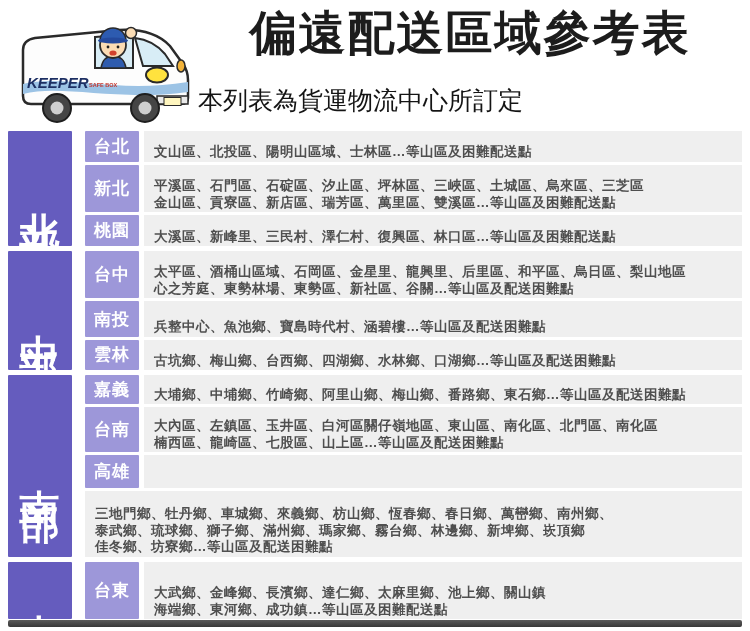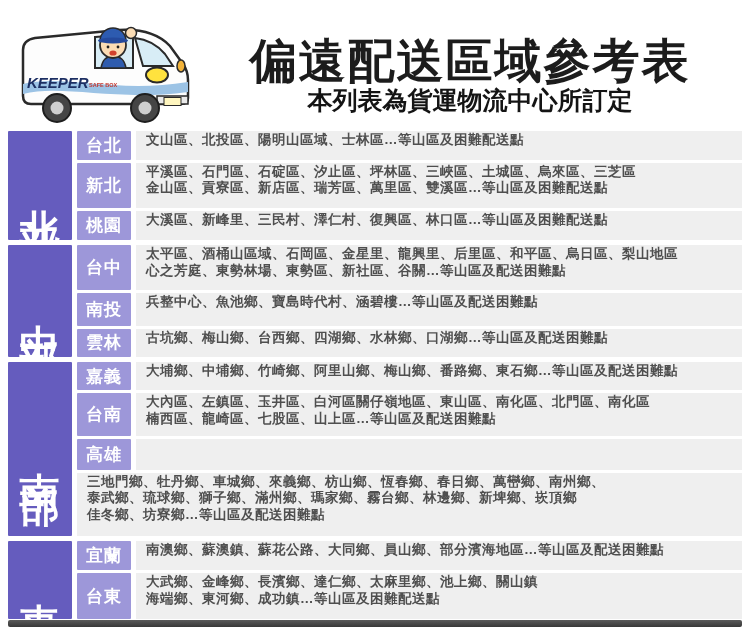--- a/index.html
+++ b/index.html
@@ -3,41 +3,41 @@
 <meta charset="utf-8">
 <style>
   * { margin:0; padding:0; box-sizing:border-box; }
   html,body { background:#ffffff; }
   body { font-family:"Liberation Sans","DejaVu Sans",sans-serif; }
   .page { position:relative; width:750px; height:631px; overflow:hidden; background:#fff; }
 
   
   .header { position:absolute; top:0; left:0; right:0; height:130px; }
   .truck { position:absolute; left:6px; top:4px; width:192px; height:124px; }
-  .title { position:absolute; left:198px; right:8px; top:30px; text-align:center;
+  .title { position:absolute; left:198px; right:8px; top:2px; text-align:center;
            font-size:47px; font-weight:800; letter-spacing:2px; color:#1c1c1c; }
-  .subtitle { position:absolute; left:198px; right:8px; top:84px; text-align:center;
-              font-size:25px; font-weight:700; color:#141414; }
+  .subtitle { position:absolute; left:198px; right:8px; top:84px; text-align:left;
+              font-size:25px; font-weight:400; color:#141414; }
 
   
   .table { position:absolute; top:131px; left:8px; right:8px; bottom:12px;
            display:flex; flex-direction:column; gap:5px; }
   .section { display:flex; gap:5px; min-height:0; }
   .region-cell { width:64px; background:#655CBE; display:flex; align-items:center;
                  justify-content:center; border-radius:1px; }
   .region-label { writing-mode:vertical-rl; text-orientation:upright;
                   font-size:40px; font-weight:800; color:#ffffff; letter-spacing:12px;
                   line-height:1; padding-top:6px; }
-  .rows { flex:1; display:flex; flex-direction:column; gap:3px; min-height:0; }
+  .rows { flex:1; display:flex; flex-direction:column; gap:3px; min-height:0;margin-left:8px; }
   .row { display:flex; gap:5px; min-height:0; }
   .city-cell { width:54px; background:#9D97D9; color:#ffffff; font-size:17px;
                font-weight:700; display:flex; align-items:center; justify-content:center;
                border-radius:1px; letter-spacing:1px; }
   .content-cell { flex:1; background:#EFEFEF; display:flex; flex-direction:column;
-                  justify-content:flex-start; padding:1px 6px 1px 10px; overflow:hidden; }
+                  justify-content:flex-end; padding:1px 6px 1px 10px; overflow:hidden; }
   .line { font-size:13.5px; font-weight:700; color:#4F4F4F; line-height:16.5px;
           white-space:nowrap; letter-spacing:0.5px; }
 
   .bottom-bar { position:absolute; left:8px; right:8px; bottom:4px; height:7px;
                 background:linear-gradient(#5a5a5a,#383838); border-radius:2px; }
 </style>
 </head>
 <body>
 
 <div class="page">
@@ -173,26 +173,20 @@
           </div>
         </div>
       </div>
     </div>
 
     <div class="section" style="flex-grow:5.35">
       <div class="region-cell">
         <div class="region-label">東部</div>
       </div>
       <div class="rows">
-        <div class="row" style="flex-grow:1.45">
-          <div class="city-cell">宜蘭</div>
-          <div class="content-cell">
-            <div class="line">南澳鄉、蘇澳鎮、蘇花公路、大同鄉、員山鄉、部分濱海地區…等山區及配送困難點</div>
-          </div>
-        </div>
         <div class="row" style="flex-grow:2.45">
           <div class="city-cell">台東</div>
           <div class="content-cell">
             <div class="line">大武鄉、金峰鄉、長濱鄉、達仁鄉、太麻里鄉、池上鄉、關山鎮</div>
             <div class="line">海端鄉、東河鄉、成功鎮…等山區及困難配送點</div>
           </div>
         </div>
       </div>
     </div>
 

